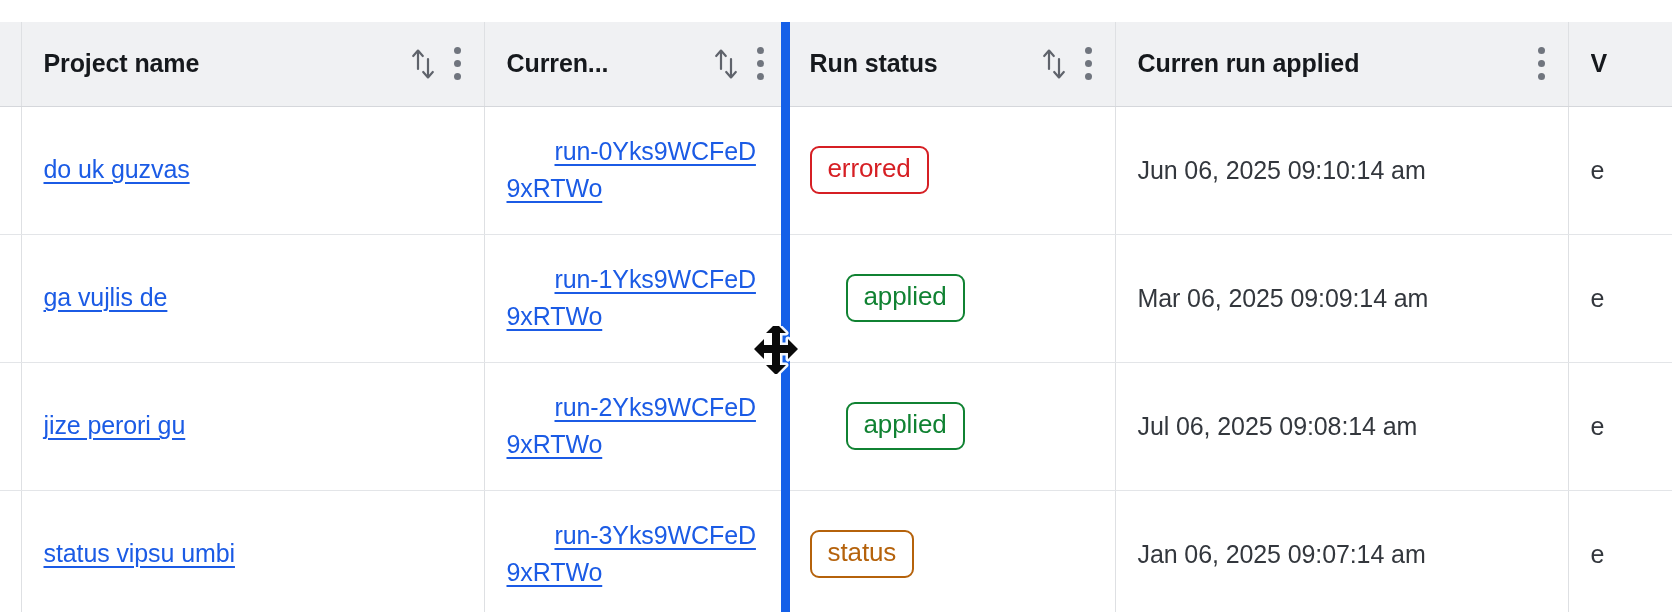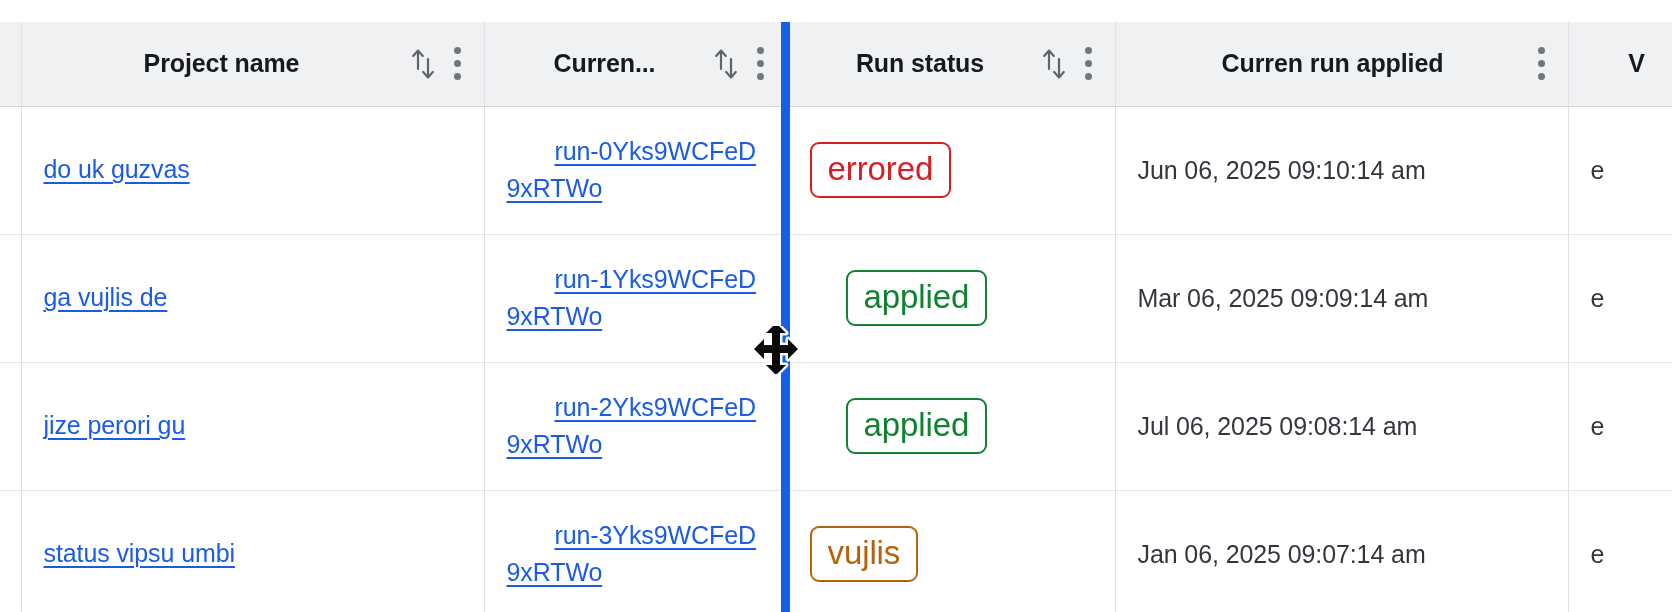--- a/index.html
+++ b/index.html
@@ -60,21 +60,20 @@
     align-items: center;
     width: 100%;
     gap: 10px;
   }
   .th-label {
     flex: 1 1 auto;
     min-width: 0;
     overflow: hidden;
     text-overflow: ellipsis;
     white-space: nowrap;
-    text-align: center;
   }
   .th-tools {
     flex: 0 0 auto;
     display: flex;
     align-items: center;
     gap: 18px;
   }
 
   .icon-sort {
     width: 26px;
@@ -126,21 +125,21 @@
 
   .date { white-space: nowrap; color: #33373D; }
   .vcs  { white-space: nowrap; color: #33373D; }
 
   
   .badge {
     display: inline-block;
     padding: 6px 16px 8px;
     border-radius: 9px;
     border: 2px solid currentColor;
-    font-size: 33px;
+    font-size: 26px;
     line-height: 1.15;
     background: #ffffff;
     white-space: nowrap;
   }
   .badge.errored { color: #D61F24; }
   .badge.applied { color: #108232; margin-left: 36px; }
   .badge.planned { color: #B5620B; }
 
   
   .resize-line {
@@ -329,21 +328,21 @@
 
         <tr>
           <td class="gutter"></td>
           <td>
             <a class="link">status vipsu umbi</a>
           </td>
           <td class="cell-run">
             <a class="link">run-3Yks9WCFeD9xRTWo</a>
           </td>
           <td>
-            <span class="badge planned">vujlis</span>
+            <span class="badge planned">status</span>
           </td>
           <td>
             <span class="date">Jan 06, 2025 09:07:14 am</span>
           </td>
           <td>
             <span class="vcs">e</span>
           </td>
         </tr>
 
       </tbody>

